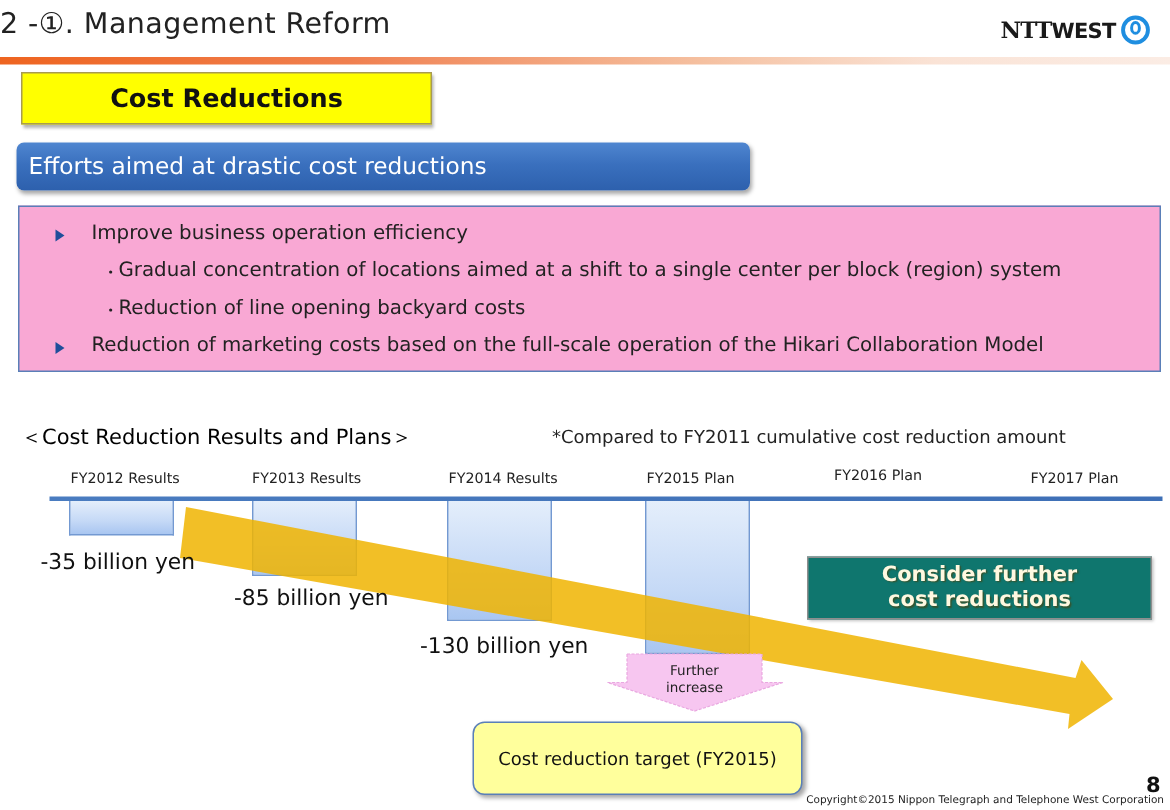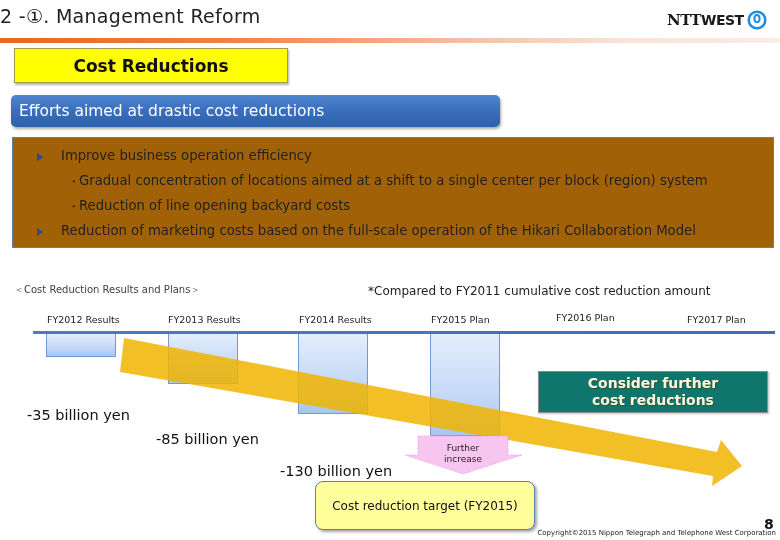--- a/index.html
+++ b/index.html
@@ -33,50 +33,50 @@
   .subheader-bar {
     position: absolute; left: 11px; top: 95px; width: 489px; height: 32px;
     background: linear-gradient(to bottom, #4f86d0 0%, #3a70be 45%, #2d60ad 100%);
     border-radius: 5px; box-shadow: 1px 2px 3px rgba(0,0,0,0.35);
     display: flex; align-items: center; padding-left: 8px;
     font-family: "DejaVu Sans", sans-serif; font-weight: normal; font-size: 15.5px; color: #ffffff;
   }
 
   .efforts-box {
     position: absolute; left: 12px; top: 137px; width: 762px; height: 111px;
-    border: 1px solid #5a7fb8; background: #a16207;
+    border: 1px solid #5a7fb8; background: #f9a8d4;
   }
   .effort-item {
     position: absolute; font-family: "DejaVu Sans", sans-serif; font-size: 13.2px; color: #222; white-space: nowrap;
   }
   .tri-bullet {
     position: absolute; width: 0; height: 0;
     border-left: 6px solid #1f4e9a; border-top: 4px solid transparent; border-bottom: 4px solid transparent;
   }
 
   .results-title {
-    position: absolute; left: 14px; top: 283px; font-size: 10px; color: #404040; white-space: nowrap;
+    position: absolute; left: 14px; top: 283px; font-size: 14px; color: #000000; white-space: nowrap;
   }
   .results-note {
     position: absolute; left: 368px; top: 284px; font-size: 12px; color: #222; white-space: nowrap;
   }
 
   .year-label { position: absolute; top: 314px; font-size: 9.5px; color: #222; white-space: nowrap; }
 
   .axis-line {
     position: absolute; left: 33px; top: 331px; width: 742px; height: 3px;
     background: linear-gradient(to right, #4a7cc0, #3e6fb6);
   }
 
   .bar {
     position: absolute; top: 334px; width: 70px;
     background: linear-gradient(to bottom, #e4eefb 0%, #c5d9f6 60%, #a9c6f1 100%);
     border: 1px solid #7399d2; border-top: none;
   }
-  .bar-label { position: absolute; font-size: 14.5px; color: #111; white-space: nowrap; margin-top: 40px; }
+  .bar-label { position: absolute; font-size: 14.5px; color: #111; white-space: nowrap; }
 
   svg.overlay { position: absolute; left: 0; top: 0; width: 780px; height: 540px; pointer-events: none; }
 
   .further-text {
     position: absolute; left: 418px; top: 443px; width: 90px; text-align: center;
     font-size: 9px; color: #222; line-height: 11px;
   }
 
   .consider-box {
     position: absolute; left: 538px; top: 371px; width: 230px; height: 42px;

